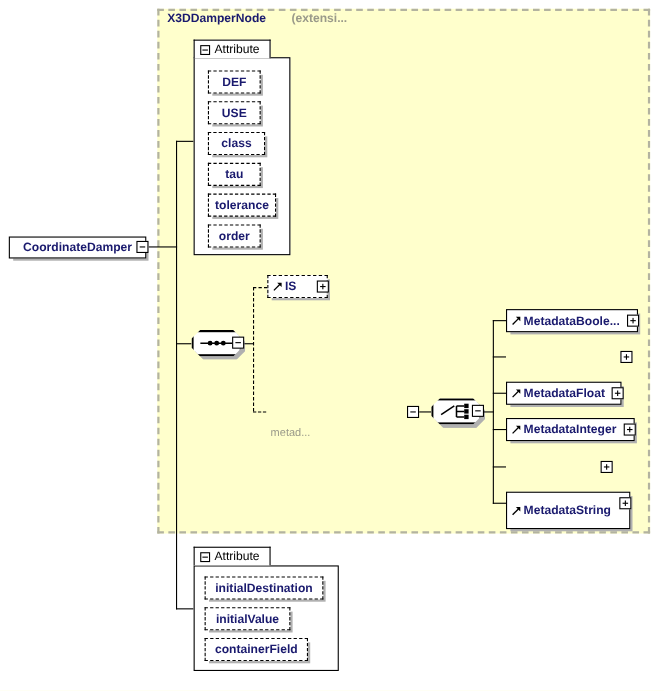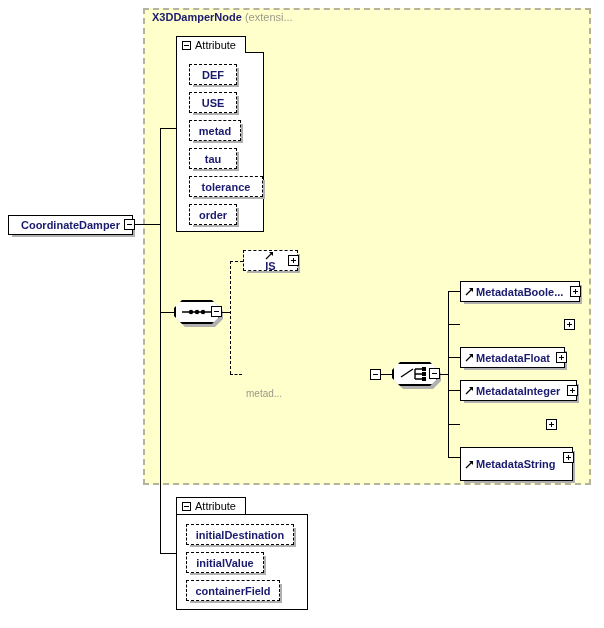--- a/index.html
+++ b/index.html
@@ -19,22 +19,23 @@
     box-sizing:border-box;
   }
   .group-title{
     position:absolute;
     font-size:11px;
     font-weight:bold;
     color:#1a1a6e;
     white-space:nowrap;
   }
   .group-title .ext{
-    font-weight:normal;
+    font-weight:bold;
     color:#9a9a8a;
+    margin-left:20px;
   }
 
   
   .attr-panel{
     position:absolute;
     background:#ffffff;
     border:1px solid #000000;
     box-sizing:border-box;
   }
   .attr-tab{
@@ -93,21 +94,21 @@
     box-sizing:border-box;
     display:flex;
     align-items:center;
     font-size:11px;
     font-weight:bold;
     color:#1a1a6e;
     white-space:nowrap;
     box-shadow:3px 3px 0 -1px #b0b0b0;
     padding:0 4px;
   }
-  .el-box.dashed{border:1px dashed #000000;flex-direction:column;}
+  .el-box.dashed{border:1px dashed #000000;}
   .el-box .label{flex:1 1 auto;overflow:hidden;}
   .el-box.center .label{text-align:center;}
 
   
   .el-box.rounded{
     border-radius:9px;
     border:1px dashed #000000;
     box-shadow:3px 3px 0 -1px #c8c8b4;
   }
 
@@ -205,26 +206,26 @@
     <span class="attr-tab-label">Attribute</span>
   </div>
 
   <div class="attr-item" style="left:189px;top:64px;width:48px;height:21px;">
     <span>DEF</span>
   </div>
   <div class="attr-item" style="left:189px;top:92px;width:48px;height:21px;">
     <span>USE</span>
   </div>
   <div class="attr-item" style="left:189px;top:120px;width:52px;height:21px;">
-    <span>metad</span>
+    <span>class</span>
   </div>
   <div class="attr-item" style="left:189px;top:148px;width:48px;height:21px;">
     <span>tau</span>
   </div>
-  <div class="attr-item" style="left:189px;top:176px;width:74px;height:21px;">
+  <div class="attr-item" style="left:189px;top:176px;width:62px;height:21px;">
     <span>tolerance</span>
   </div>
   <div class="attr-item" style="left:189px;top:204px;width:48px;height:21px;">
     <span>order</span>
   </div>
 
   <div class="line-h" style="left:160px;top:312px;width:14px;"></div>
 
   <div class="compositor-shadow" style="left:177px;top:303px;"></div>
   <div class="compositor" style="left:174px;top:300px;">

